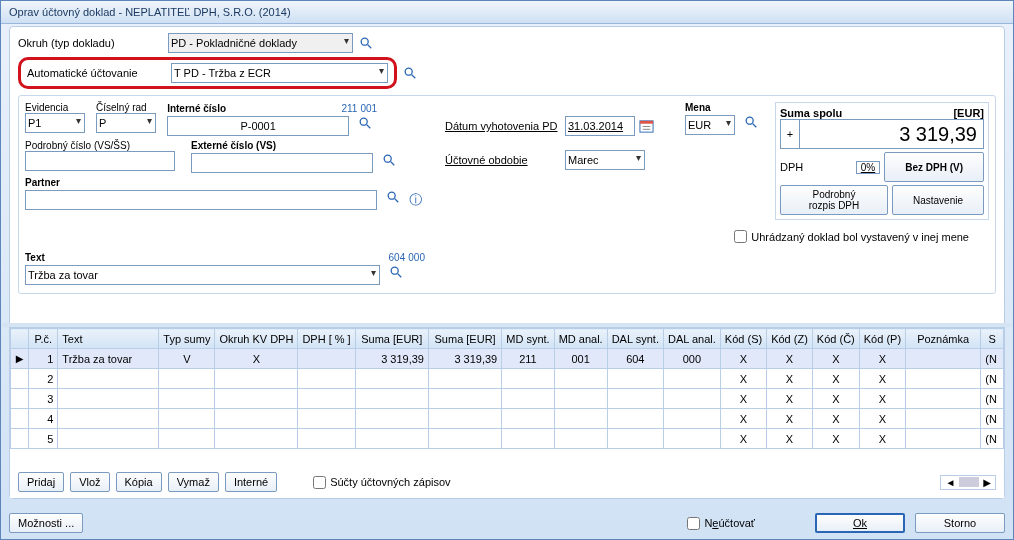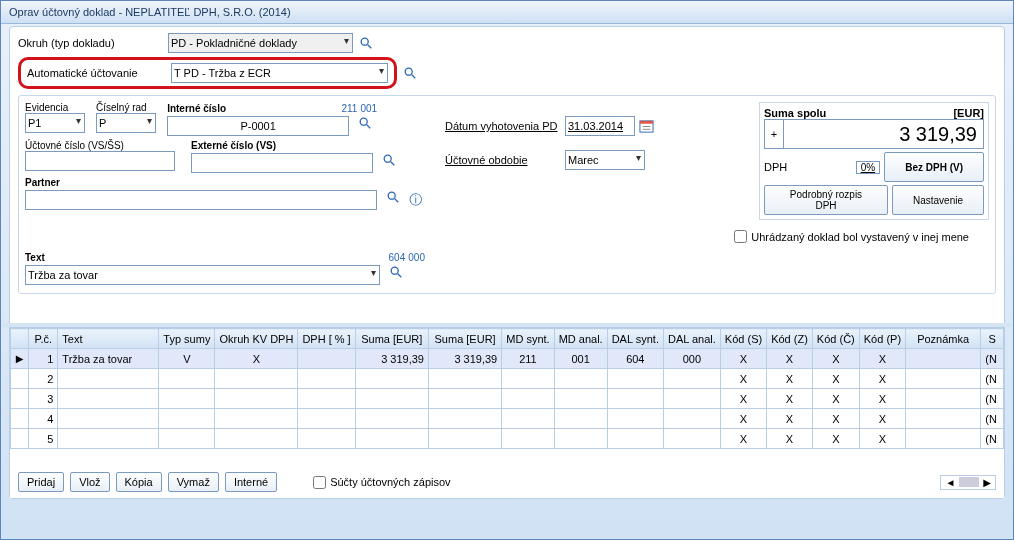--- a/index.html
+++ b/index.html
@@ -226,21 +226,21 @@
                   <svg viewBox="0 0 16 16">
                       <circle class="mag-path" cx="6.5" cy="6.5" r="4"></circle>
                       <line class="mag-path" x1="10" y1="10" x2="14" y2="14"></line>
                     </svg>
                 </span>
               </div>
             </div>
 
             <div style="margin-top:4px;">
               <div class="field-block" style="width:155px;">
-                <div class="grp-lbl">Účtovné číslo (VS/ŠS)</div>
+                <div class="grp-lbl">Podrobný číslo (VS/ŠS)</div>
                 <input class="txt" style="width: 150px;">
               </div>
               <div class="field-block" style="width:210px;">
                 <div class="grp-lbl bold">Externé číslo (VS)</div>
                 <input class="txt" style="width: 182px;">
                 <span class="lookup-ico">
                   <svg viewBox="0 0 16 16">
                       <circle class="mag-path" cx="6.5" cy="6.5" r="4"></circle>
                       <line class="mag-path" x1="10" y1="10" x2="14" y2="14"></line>
                     </svg>
@@ -273,20 +273,30 @@
                     <line x1="4" y1="11" x2="12" y2="11" stroke="#888"></line>
                   </svg>
               </span>
             </div>
             <div class="row" style="margin-top:14px;">
               <span style="width:120px;">Účtovné obdobie</span>
               <span class="sel-wrap"><input class="sel white" style="width: 80px;" value="Marec"></span>
             </div>
           </div>
 
+          <div style="flex:0 0 90px; padding-top:0;">
+            <div class="grp-lbl bold">Mena</div>
+            <span class="sel-wrap"><input class="sel white" style="width: 50px;" value="EUR"></span>
+            <span class="lookup-ico">
+              <svg viewBox="0 0 16 16">
+                  <circle class="mag-path" cx="6.5" cy="6.5" r="4"></circle>
+                  <line class="mag-path" x1="10" y1="10" x2="14" y2="14"></line>
+                </svg>
+            </span>
+          </div>
 
           <div class="sum-box" style="margin-left:auto;">
             <div style="display:flex; justify-content:space-between;">
               <span class="bold">Suma spolu</span>
               <span class="bold">[EUR]</span>
             </div>
             <div class="sum-val">
               <div class="sum-sign">+</div>
               <div class="sum-num">3 319,39</div>
             </div>
@@ -474,13 +484,23 @@
         <span style="margin-left:auto;" class="scroll-hint">
           <span>◄</span>
             <span style="width:20px; background:#ccd; height:10px; display:inline-block;"></span>
             <span>▶</span>
         </span>
       </div>
     </div>
 
   </div>
 
+  <div class="footer">
+    <button class="btn">Možnosti ...</button>
+    <div class="spacer"></div>
+    <label class="chk" style="margin-right:60px;">
+      <input type="checkbox" style="">
+      <span>N<u>e</u>účtovať</span>
+    </label>
+    <button class="btn primary" style="width:90px; margin-right:10px;"><u>Ok</u></button>
+    <button class="btn" style="width:90px;">Storno</button>
+  </div>
 </div>
 
 </body></html>

